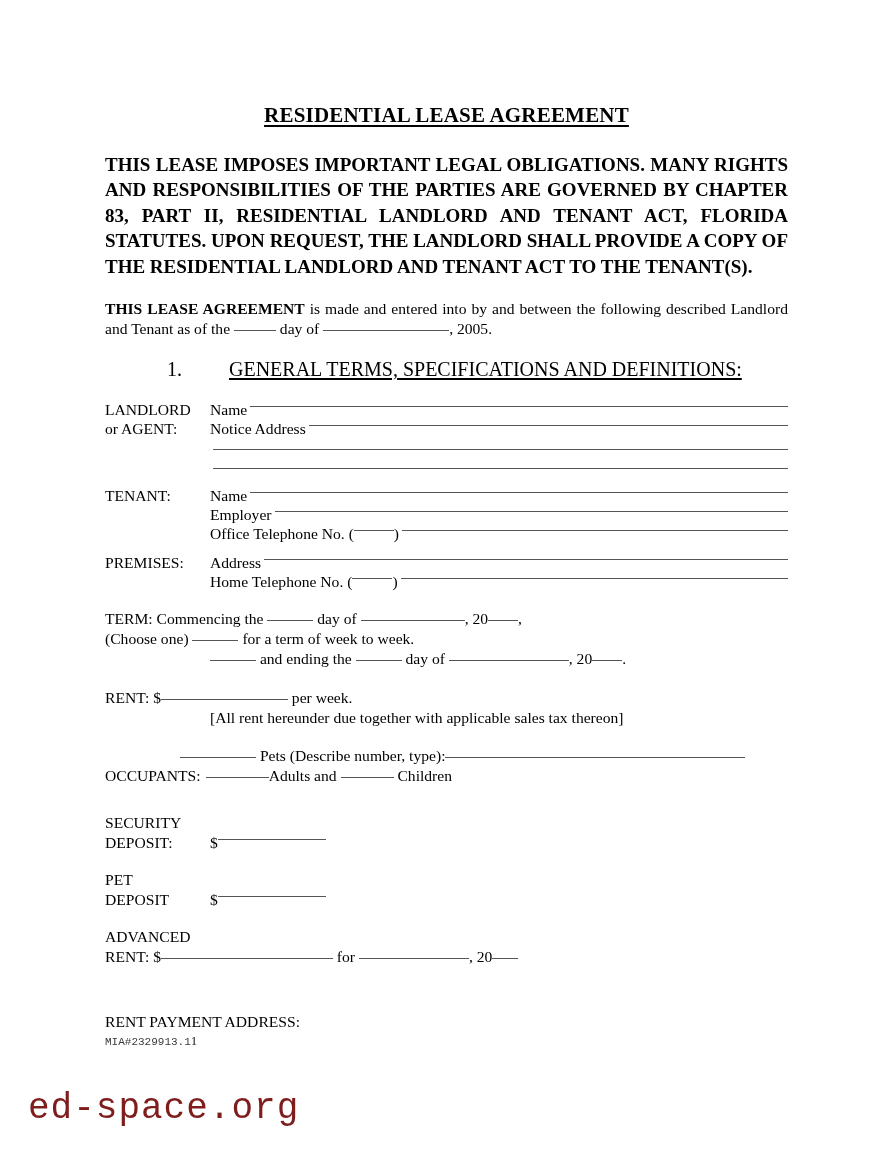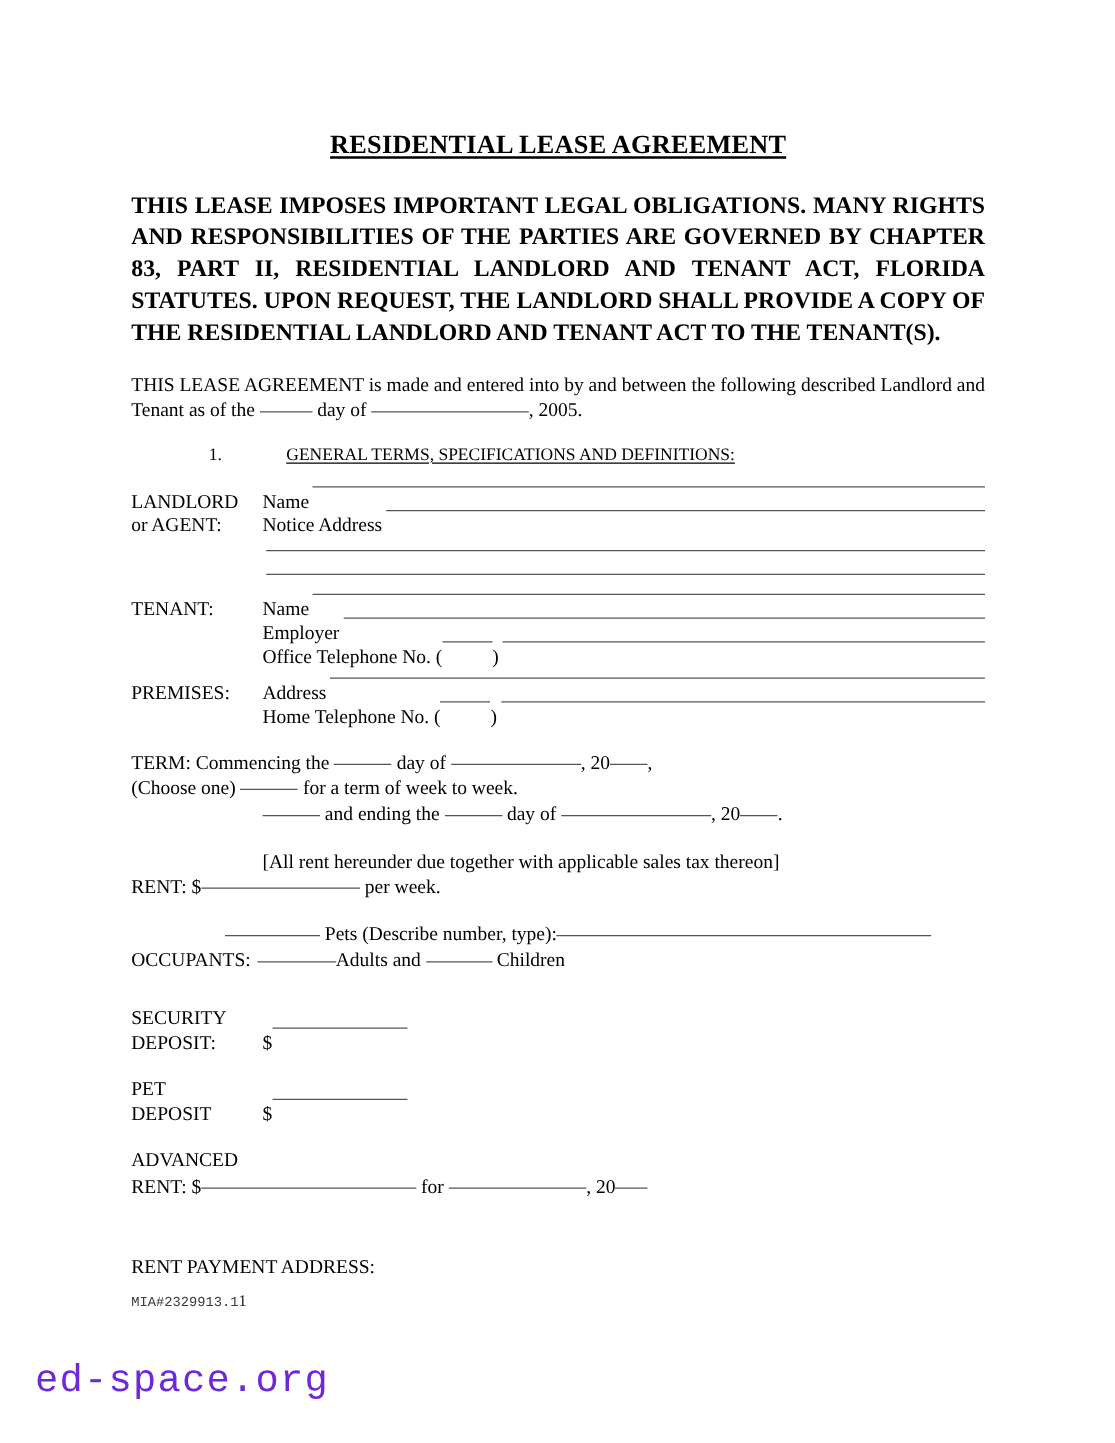--- a/index.html
+++ b/index.html
@@ -54,25 +54,25 @@
     text-align: justify;
     text-justify: inter-word;
   }
 
   .intro {
     margin-top: 20px;
     font-size: 15.6px;
     line-height: 1.32;
     text-align: justify;
   }
-  .intro b { font-weight: normal; }
+  .intro b { font-weight: bold; }
 
   .section-head {
     margin-top: 5px;
-    font-size: 14px;
+    font-size: 20px;
     line-height: 1.3;
     padding-left: 62px;
   }
   .section-head .num { display: inline-block; width: 62px; }
   .section-head .ttl { text-decoration: underline; text-underline-offset: 2px; }
 
   
   .block {
     font-size: 15.6px;
     line-height: 1.22;
@@ -82,21 +82,21 @@
     align-items: baseline;
     white-space: nowrap;
   }
   .lbl {
     width: 105px;
     flex: 0 0 105px;
   }
   .val {
     flex: 1 1 auto;
     display: flex;
-    align-items: flex-start;
+    align-items: center;
     white-space: nowrap;
   }
 
   
   .rule {
     flex: 1 1 auto;
     border-bottom: 1px solid #555;
     height: 0;
     position: relative;
     top: -3px;
@@ -144,23 +144,23 @@
     font-family: "Liberation Serif", "DejaVu Serif", serif;
     font-size: 13px;
     color: #222;
   }
 
   .watermark {
     position: absolute;
     left: 28px;
     top: 1088px;
     font-family: "Liberation Mono", "DejaVu Sans Mono", monospace;
-    font-size: 31px;
+    font-size: 36px;
     letter-spacing: 1px;
-    color: #6d28d9;
+    color: #7f1d1d;
     white-space: nowrap;
   }
 </style>
 </head>
 <body>
 
 <div class="page">
 
   <div class="content">
 
@@ -256,22 +256,22 @@
 
     <div class="block">
       <div class="plain"><span>TERM: Commencing the </span><span class="u" style="width:46px"></span><span> day of </span><span class="u" style="width:104px"></span><span>, 20</span><span class="u" style="width:30px"></span><span>,</span></div>
       <div class="plain"><span>(Choose one) </span><span class="u" style="width:46px"></span><span> for a term of week to week.</span></div>
       <div class="plain"><span class="gap" style="width:105px"></span><span class="u" style="width:46px"></span><span> and ending the </span><span class="u" style="width:46px"></span><span> day of </span><span class="u" style="width:120px"></span><span>, 20</span><span class="u" style="width:30px"></span><span>.</span></div>
     </div>
 
     <div class="spacer-md"></div>
 
     <div class="block">
+      <div class="plain"><span>RENT: $</span><span class="u" style="width:127px"></span><span> per week.</span></div>
       <div class="plain"><span class="gap" style="width:105px"></span><span>[All rent hereunder due together with applicable sales tax thereon]</span></div>
-      <div class="plain"><span>RENT: $</span><span class="u" style="width:127px"></span><span> per week.</span></div>
     </div>
 
     <div class="spacer-md"></div>
 
     <div class="block">
       <div class="plain"><span class="gap" style="width:75px"></span><span class="u" style="width:76px"></span><span> Pets (Describe number, type):</span><span class="u" style="width:300px"></span></div>
       <div class="plain"><span>OCCUPANTS:</span><span class="gap"></span><span class="u" style="width:63px"></span><span>Adults and </span><span class="u" style="width:53px"></span><span> Children</span></div>
     </div>
 
     <div class="spacer-lg"></div>

